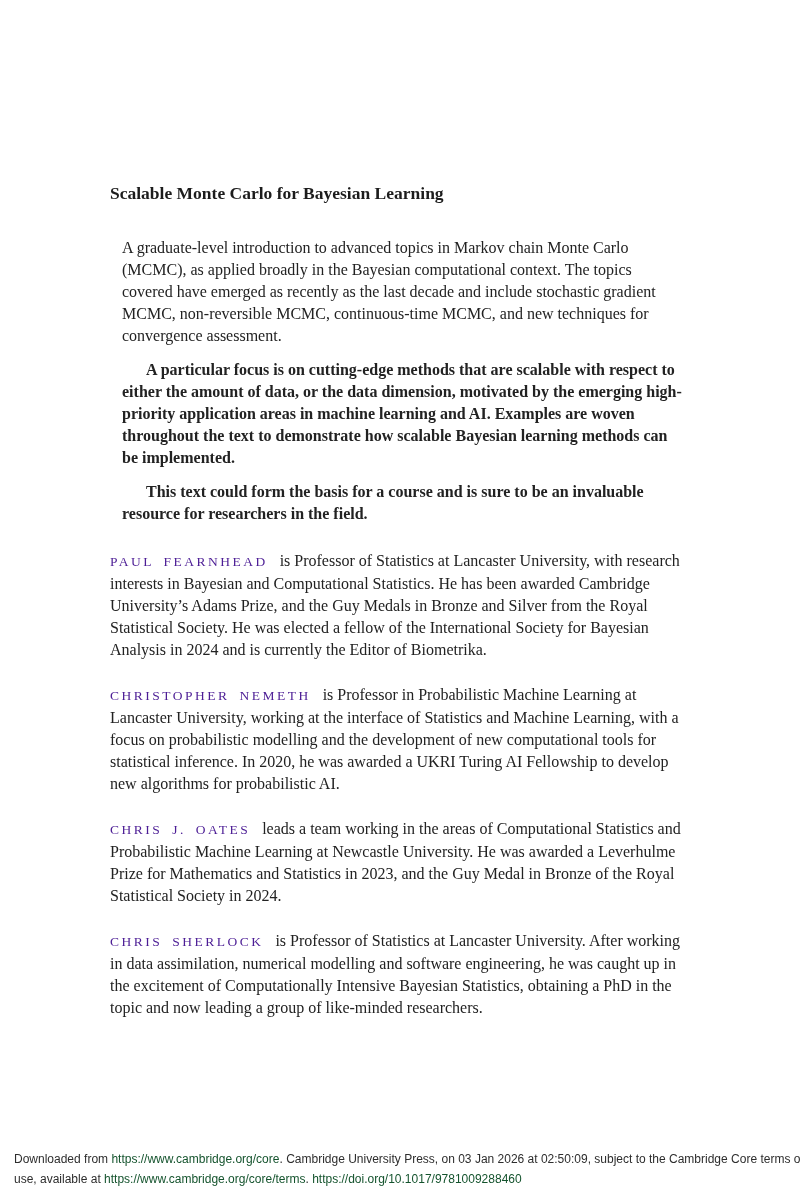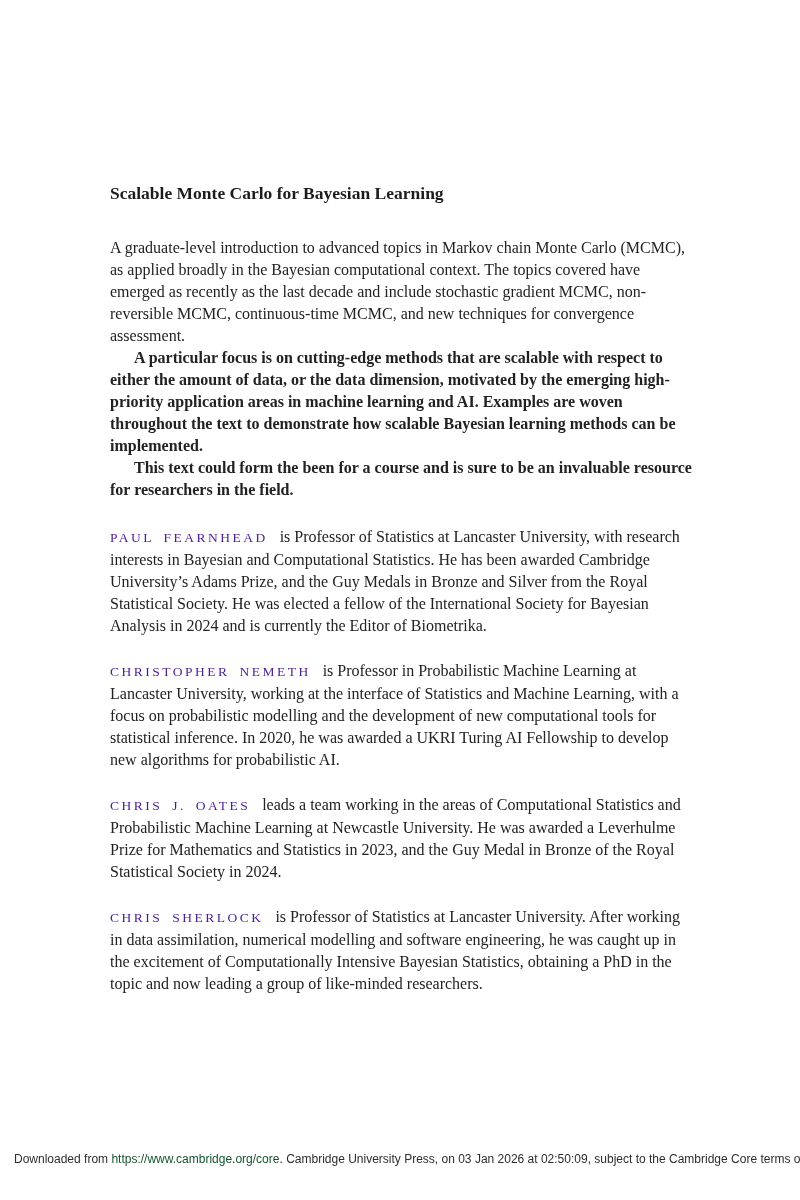--- a/index.html
+++ b/index.html
@@ -26,21 +26,21 @@
     text-align: left;
   }
   .page-title {
     font-size: 17.5px;
     font-weight: bold;
     color: #1c1c1c;
     margin: 14px 0 33px 0;
     line-height: 22px;
   }
   .blurb p {
-    margin: 0;
+    margin: 12px;
   }
   .blurb p.indent {
     text-indent: 24px;
     font-weight: bold;
   }
   .author-bio {
     margin: 23px 0 0 0;
   }
   .author-bios {
     margin-top: 25px;
@@ -71,26 +71,27 @@
 </style>
 </head>
 <body>
 
 <div class="content">
   <h1 class="page-title">Scalable Monte Carlo for Bayesian Learning</h1>
 
   <div class="blurb" id="blurb">
       <p>A graduate-level introduction to advanced topics in Markov chain Monte Carlo (MCMC), as applied broadly in the Bayesian computational context. The topics covered have emerged as recently as the last decade and include stochastic gradient MCMC, non-reversible MCMC, continuous-time MCMC, and new techniques for convergence assessment.</p>
       <p class="indent">A particular focus is on cutting-edge methods that are scalable with respect to either the amount of data, or the data dimension, motivated by the emerging high-priority application areas in machine learning and AI. Examples are woven throughout the text to demonstrate how scalable Bayesian learning methods can be implemented.</p>
-      <p class="indent">This text could form the been for a course and is sure to be an invaluable resource for researchers in the field.</p>
+      <p class="indent">This text could form the basis for a course and is sure to be an invaluable resource for researchers in the field.</p>
     </div>
 
   <div class="author-bios" id="authors">
       <p class="author-bio"><span class="author-name">PAUL FEARNHEAD</span><span>is Professor of Statistics at Lancaster University, with research interests in Bayesian and Computational Statistics. He has been awarded Cambridge University’s Adams Prize, and the Guy Medals in Bronze and Silver from the Royal Statistical Society. He was elected a fellow of the International Society for Bayesian Analysis in 2024 and is currently the Editor of Biometrika.</span></p>
       <p class="author-bio"><span class="author-name">CHRISTOPHER NEMETH</span><span>is Professor in Probabilistic Machine Learning at Lancaster University, working at the interface of Statistics and Machine Learning, with a focus on probabilistic modelling and the development of new computational tools for statistical inference. In 2020, he was awarded a UKRI Turing AI Fellowship to develop new algorithms for probabilistic AI.</span></p>
       <p class="author-bio"><span class="author-name">CHRIS J. OATES</span><span>leads a team working in the areas of Computational Statistics and Probabilistic Machine Learning at Newcastle University. He was awarded a Leverhulme Prize for Mathematics and Statistics in 2023, and the Guy Medal in Bronze of the Royal Statistical Society in 2024.</span></p>
       <p class="author-bio"><span class="author-name">CHRIS SHERLOCK</span><span>is Professor of Statistics at Lancaster University. After working in data assimilation, numerical modelling and software engineering, he was caught up in the excitement of Computationally Intensive Bayesian Statistics, obtaining a PhD in the topic and now leading a group of like-minded researchers.</span></p>
     </div>
 </div>
 
 <div class="page-footer" id="footer">
     <div><span>Downloaded from </span><a>https://www.cambridge.org/core</a><span>. Cambridge University Press, on 03 Jan 2026 at 02:50:09, subject to the Cambridge Core terms of</span></div>
+    <div><span>use, available at </span><a>https://www.cambridge.org/core/terms</a><span>. </span><a>https://doi.org/10.1017/9781009288460</a></div>
   </div>
 
 </body></html>

